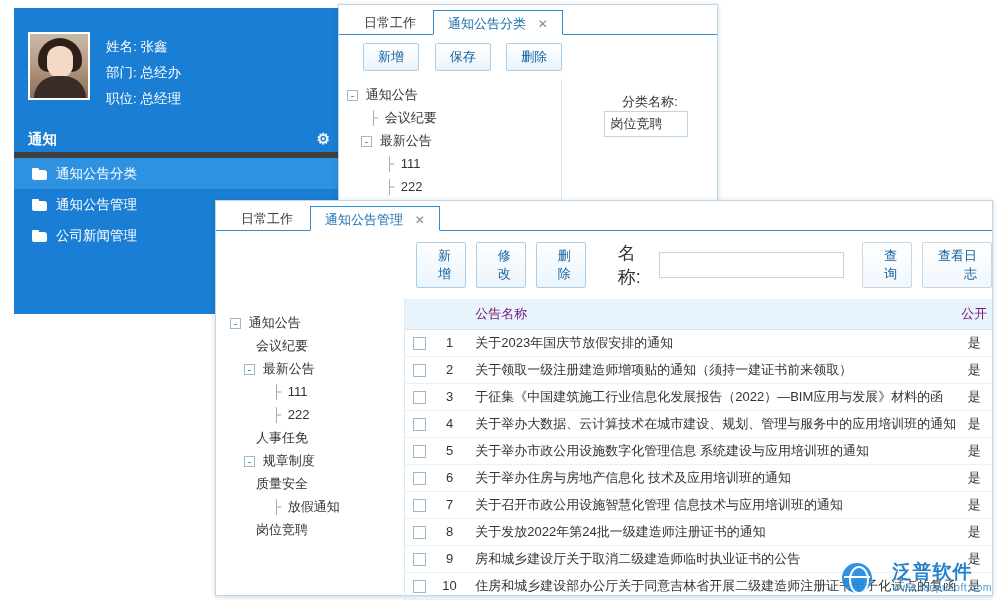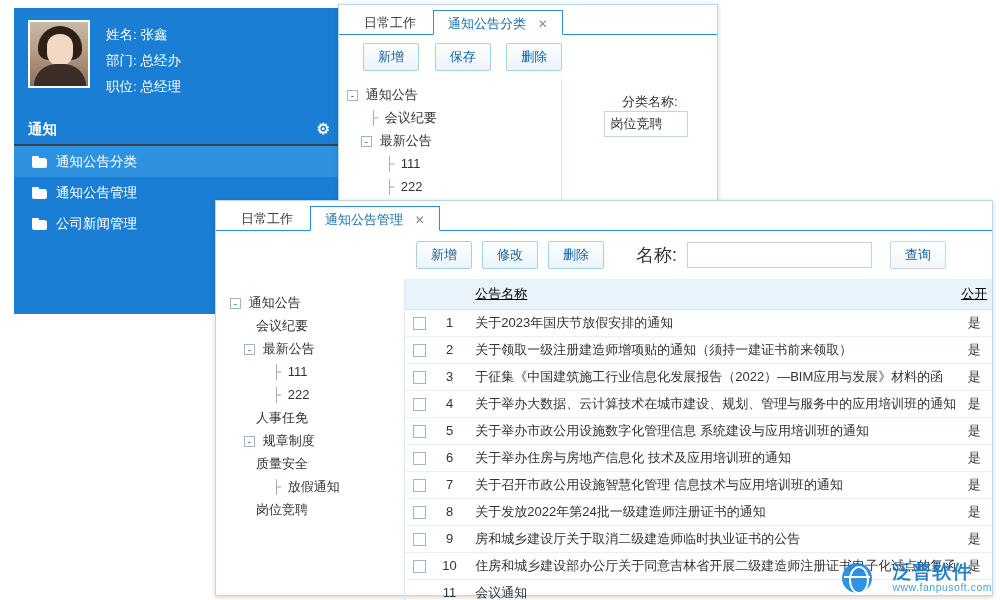--- a/index.html
+++ b/index.html
@@ -15,21 +15,21 @@
   #root { position: relative; width: 1000px; height: 600px; }
 
   
   .user-panel {
     position: absolute; left: 14px; top: 8px;
     width: 330px; height: 306px;
     background: #1a7fd4;
     color: #fff;
   }
   .user-head {
-    display: flex; padding: 12px 0 0 14px;
+    display: flex; padding: 24px 0 0 14px;
   }
   .avatar {
     width: 62px; height: 68px;
     border: 2px solid #ffffff;
     background: linear-gradient(180deg,#c9b9a8 0%,#b69d86 45%,#8a6f5a 100%);
     position: relative; overflow: hidden;
     flex: none;
   }
   .avatar .hair {
     position: absolute; left: 8px; top: 4px; width: 44px; height: 34px;
@@ -48,21 +48,21 @@
   }
   .user-info div { white-space: nowrap; }
 
   .panel-title-bar {
     margin-top: 14px;
     height: 32px;
     background: #1a7fd4;
     display: flex; align-items: center; justify-content: space-between;
     padding: 0 14px;
     font-size: 14.5px; font-weight: bold;
-    border-bottom: 2px solid #404040;
+    border-bottom: 6px solid #404040;
   }
   .gear-ic { font-size: 15px; opacity: .95; }
 
   .nav-item {
     height: 31px; display: flex; align-items: center;
     padding-left: 18px; gap: 9px; font-size: 13.5px;
   }
   .nav-item.active { background: #2f92e0; }
   .folder-ic {
     width: 15px; height: 12px; position: relative; flex: none;
@@ -156,24 +156,23 @@
   #win2 .leftTree { width: 188px; padding: 12px 0 0 14px; }
   #win2 .rightArea { flex: 1; border-left: 1px solid #dce9f3; }
   .name-label { font-size: 18px; margin-left: 22px; }
   .name-input {
     border: 1px solid #bcd6e8; height: 26px; width: 185px;
     padding: 0 6px; font-size: 13px; background: #fff;
   }
 
   table.grid { width: 100%; border-collapse: collapse; font-size: 13px; }
   table.grid thead th {
-    background: #e8f3fb; color: #000000; font-weight: normal;
+    background: #e8f3fb; color: #701a75; font-weight: normal;
     height: 30px; border-bottom: 1px solid #cfe3f2; text-align: left;
     padding-left: 10px;
-    text-decoration: underline;
   }
   table.grid td {
     height: 27px; border-bottom: 1px solid #e8f1f8; padding-left: 10px;
     color: #333; white-space: nowrap; overflow: hidden;
   }
   .col-ck { width: 40px; text-align: center !important; padding-left: 0 !important; }
   .col-no { width: 40px; text-align: center !important; padding-left: 0 !important; }
   .col-pub { width: 48px; text-align: center !important; padding-left: 0 !important; }
   .ckbox {
     display: inline-block; width: 13px; height: 13px;
@@ -304,20 +303,21 @@
       </div>
     </div>
 
     <div class="toolbar">
       <span class="btn">新增</span>
       <span class="btn">修改</span>
       <span class="btn">删除</span>
       <span class="name-label">名称:</span>
       <input class="name-input" placeholder="" style="">
       <span class="btn plain" style="margin-left:8px">查询</span>
+      <span class="btn plain">查看日志</span>
     </div>
 
     <div class="layout">
       <div class="leftTree tree">
         <div class="node">
           <span class="tog">-</span>
           <span>通知公告</span>
         </div>
         <div class="node" style="padding-left:26px">
           <span>会议纪要</span>

